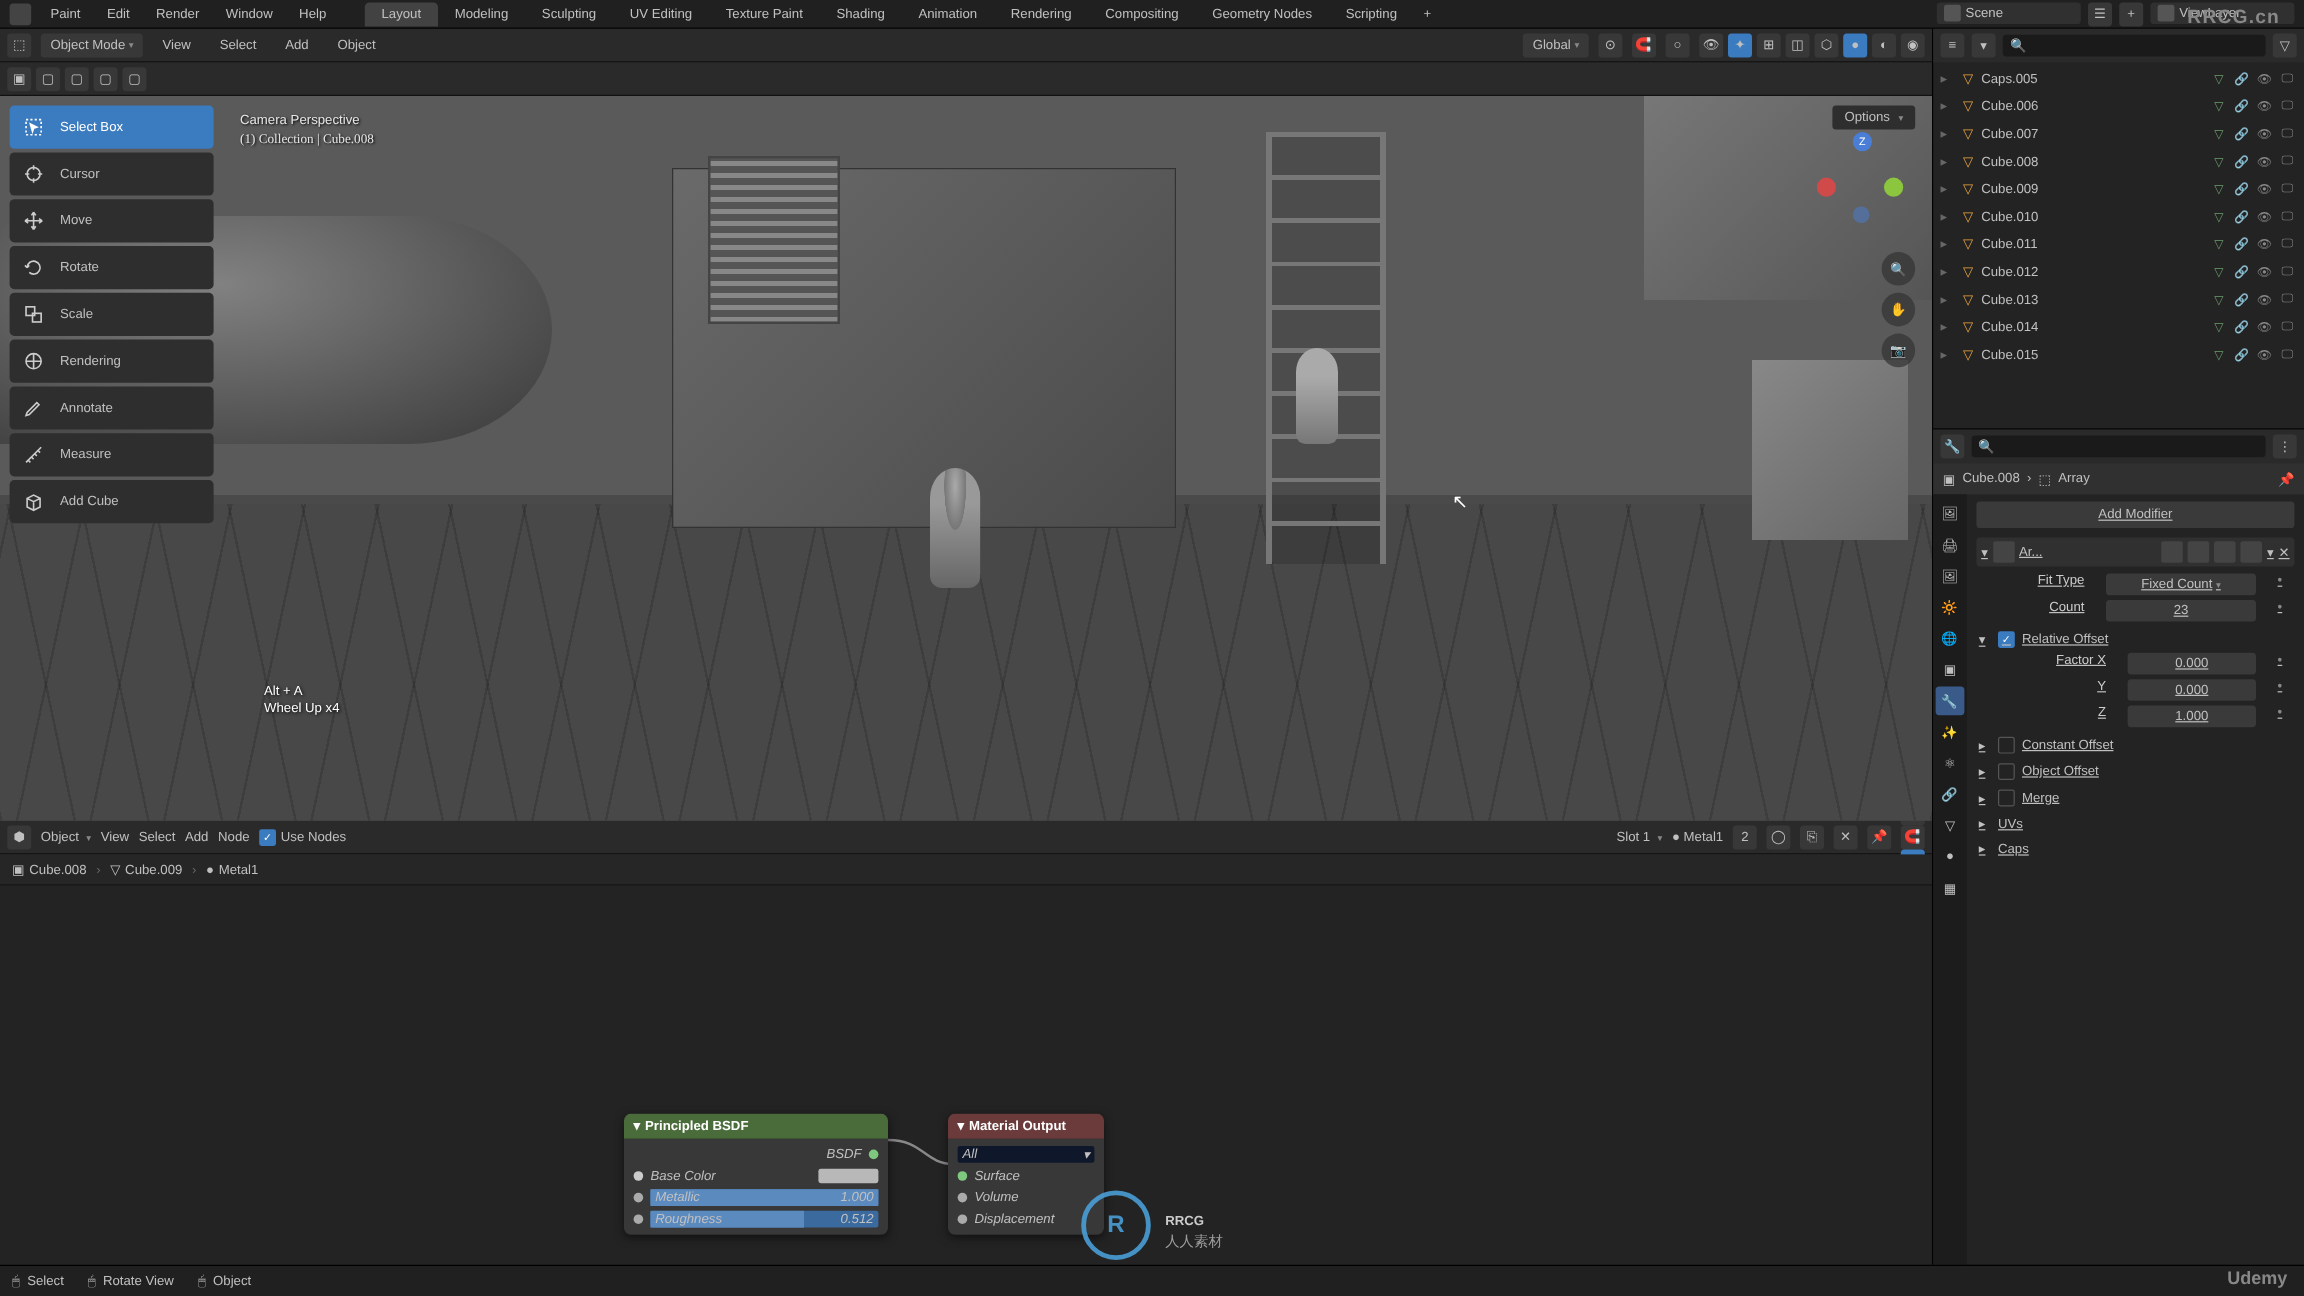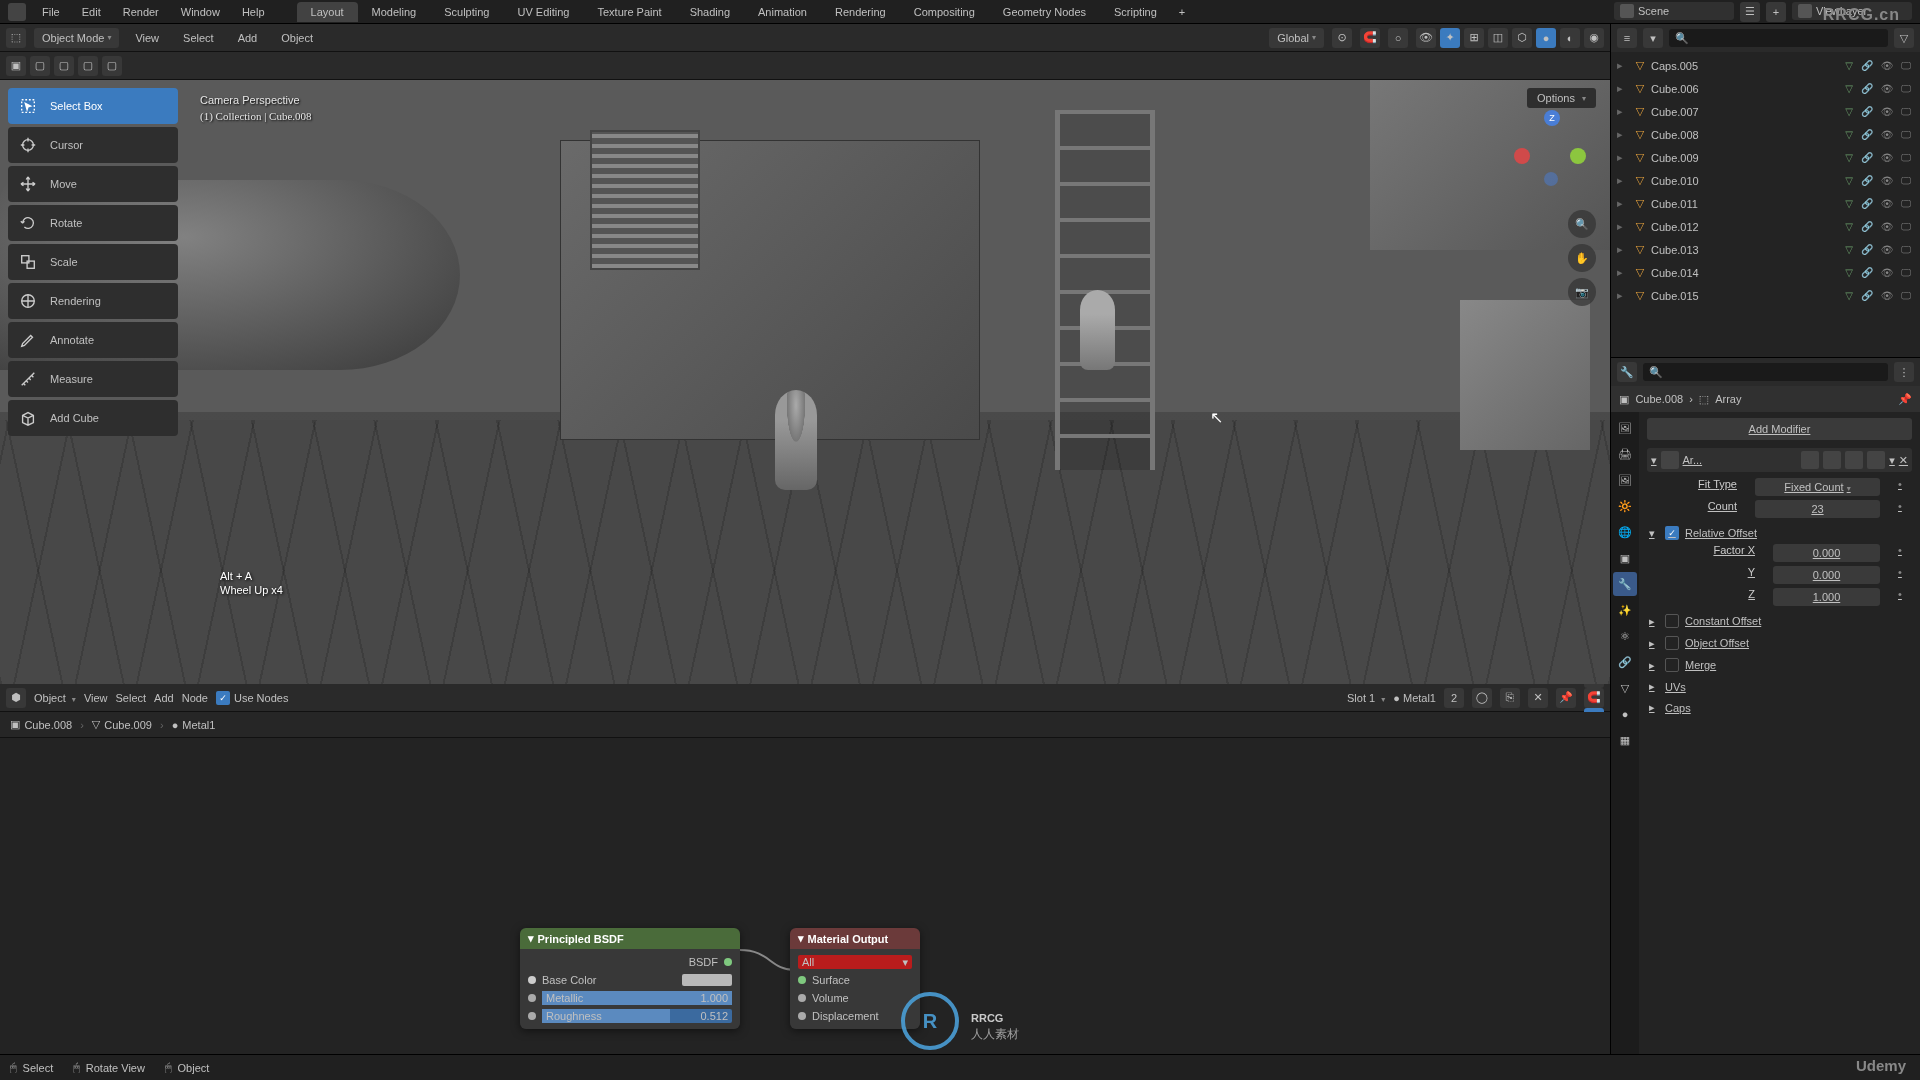--- a/index.html
+++ b/index.html
@@ -78,24 +78,24 @@
 
 .node-editor { height: 370px; background: #232323; display: flex; flex-direction: column; }
 .ne-header { height: 28px; background: #2a2a2a; display: flex; align-items: center; padding: 0 6px; gap: 8px; border-bottom: 1px solid #111; }
 .ne-breadcrumb { height: 26px; background: #262626; display:flex; align-items:center; padding: 0 10px; gap:8px; border-bottom: 1px solid #111;}
 .ne-breadcrumb .bc-item { display:flex; align-items:center; gap:4px;}
 .ne-breadcrumb .sep { color:#666; }
 .ne-canvas { flex:1; position:relative; background:#232323; overflow:hidden;}
 
 .node { position:absolute; border-radius:6px; overflow:hidden; font-size:10px; box-shadow: 0 2px 8px rgba(0,0,0,0.5);}
 .node .node-hdr { padding: 4px 8px; color:#fff; font-weight:bold; display:flex; align-items:center; gap:4px;}
-.node .node-body { background:#383838; padding:4px 0;}
+.node .node-body { background:#383838; padding:4px 0;font-style:italic;}
 .node .socket-row { display:flex; align-items:center; padding: 2px 8px; gap:6px; height:18px;}
 .node .socket-dot { width:8px; height:8px; border-radius:50%; background:#aaa;}
-.node .slider { flex:1; background:#b91c1c; height:14px; border-radius:2px; position:relative; display:flex; align-items:center; padding:0 4px; justify-content:space-between;}
+.node .slider { flex:1; background:#0f172a; height:14px; border-radius:2px; position:relative; display:flex; align-items:center; padding:0 4px; justify-content:space-between;}
 .node .slider.blue { background:#3b6a9f; }
 .node .slider .fill { position:absolute; left:0; top:0; bottom:0; background:#5b8abf;}
 .node-bsdf { left:520px; top:190px; width:220px;}
 .node-bsdf .node-hdr { background:#4a6b3a;}
 .node-out { left:790px; top:190px; width:130px;}
 .node-out .node-hdr { background:#6b3a3a;}
 .link-line { position:absolute; stroke:#888; stroke-width:2; fill:none;}
 
 
 .right-column { width: 310px; background: #232323; display: flex; flex-direction: column; border-left: 1px solid #000;}
@@ -142,21 +142,21 @@
 .watermark-center .wtxt { color:#ddd; font-size:24px; font-weight:bold; line-height:1.1;}
 .watermark-center .wtxt .sub { font-size:12px; color:#aaa; font-weight:normal;}
 
 .chevron::after{content:'▾'; font-size:8px; margin-left:3px; color:#888;}
 </style>
 </head>
 <body>
 
 <div class="menubar">
   <div class="logo"></div>
-  <div class="menu-item">File</div>
+  <div class="menu-item">Paint</div>
   <div class="menu-item">Edit</div>
   <div class="menu-item">Render</div>
   <div class="menu-item">Window</div>
   <div class="menu-item">Help</div>
   <div class="tab-group">
     <div class="tab active">Layout</div>
     <div class="tab">Modeling</div>
     <div class="tab">Sculpting</div>
     <div class="tab">UV Editing</div>
     <div class="tab">Texture Paint</div>

